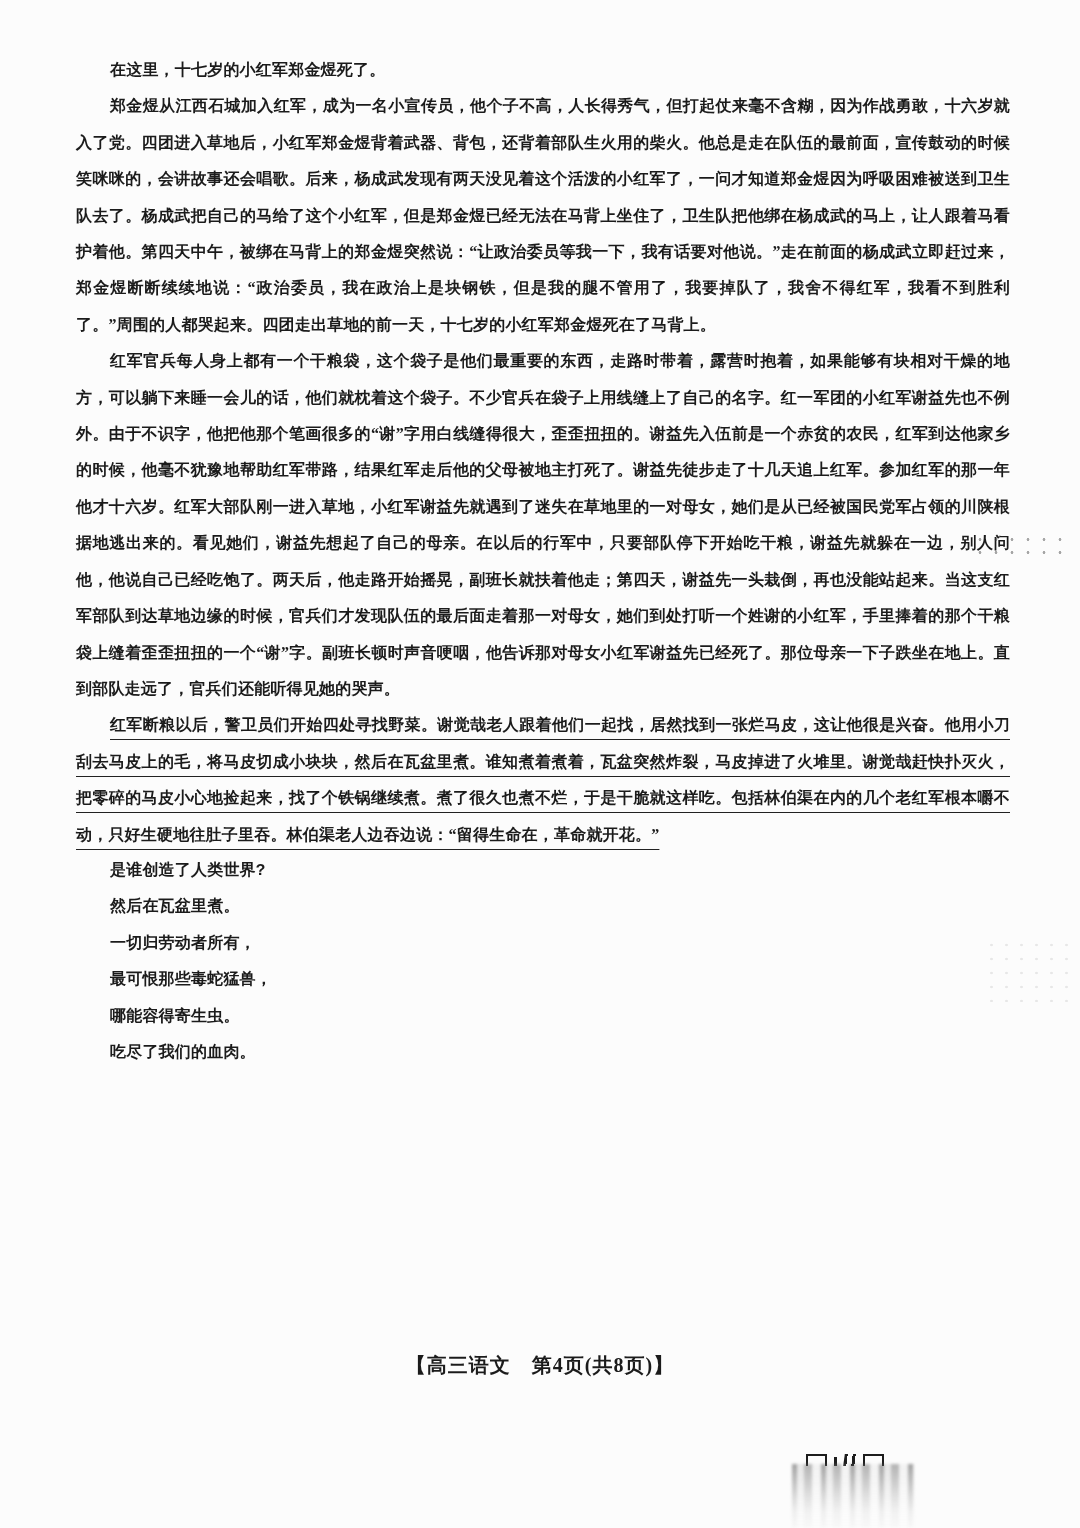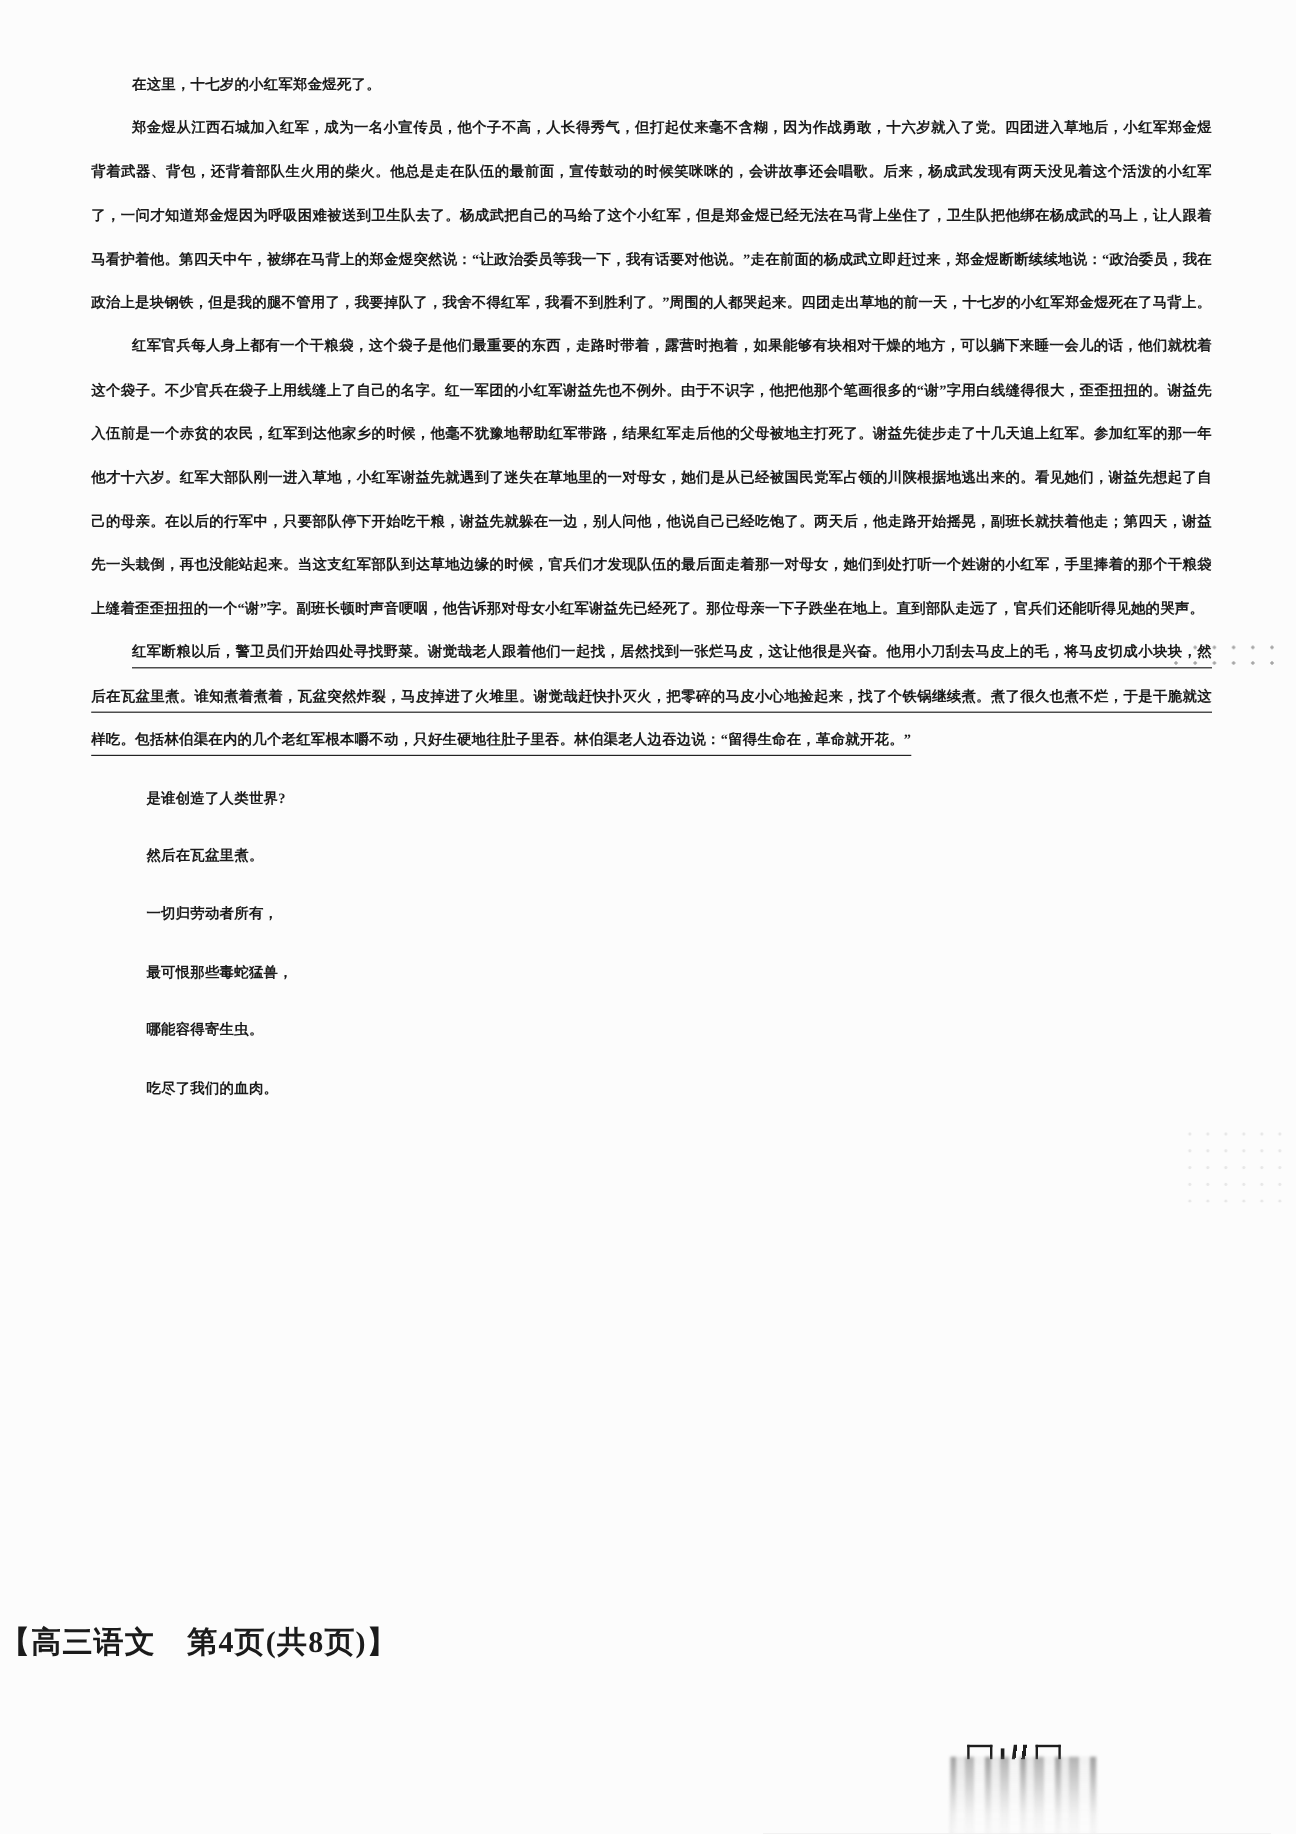--- a/index.html
+++ b/index.html
@@ -9,40 +9,41 @@
     margin:0 auto;
     background:#fcfcfc;
     overflow:hidden;
     font-family:"Liberation Serif", serif;
     color:#1b1b1b;
   }
   .content {
     position:absolute;
     left:76px; top:52px;
     width:934px;
-    font-size:12px;
+    font-size:16px;
     line-height:36.4px;
     text-align:justify;
     font-weight:600;
     letter-spacing:0.2px;
   }
   .para { margin:0; text-indent:34px; }
   .para.underlined {
     text-decoration:underline;
     text-underline-offset:9px;
     text-decoration-thickness:1.3px;
     text-decoration-color:#222;
   }
   .poem { padding-left:34px; }
-  .poem-line { margin:12px; }
+  .poem-line { margin:0;font-family:Liberation Mono, monospace; }
   .footer {
     position:absolute;
     left:0; top:1352px;
     width:100%;
-    font-size:25px;
+    text-align:center;
+    font-size:20px;
     font-weight:600;
     color:#1b1b1b;
     letter-spacing:1px;
   }
   
   .dots-1 {
     position:absolute; left:972px; top:533px;
     width:96px; height:30px;
     background-image:radial-gradient(circle, rgba(55,55,55,.8) 1.1px, transparent 1.7px);
     background-size:16px 13px;

